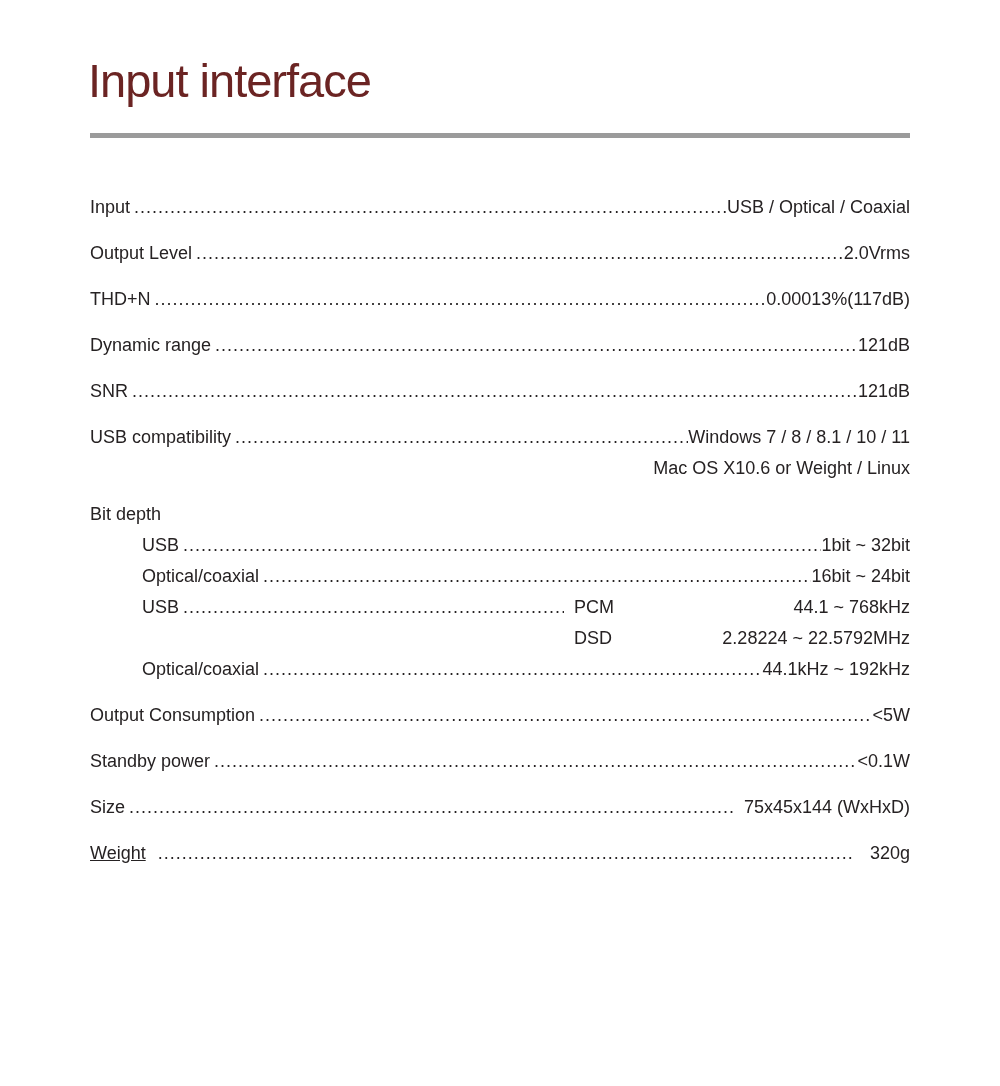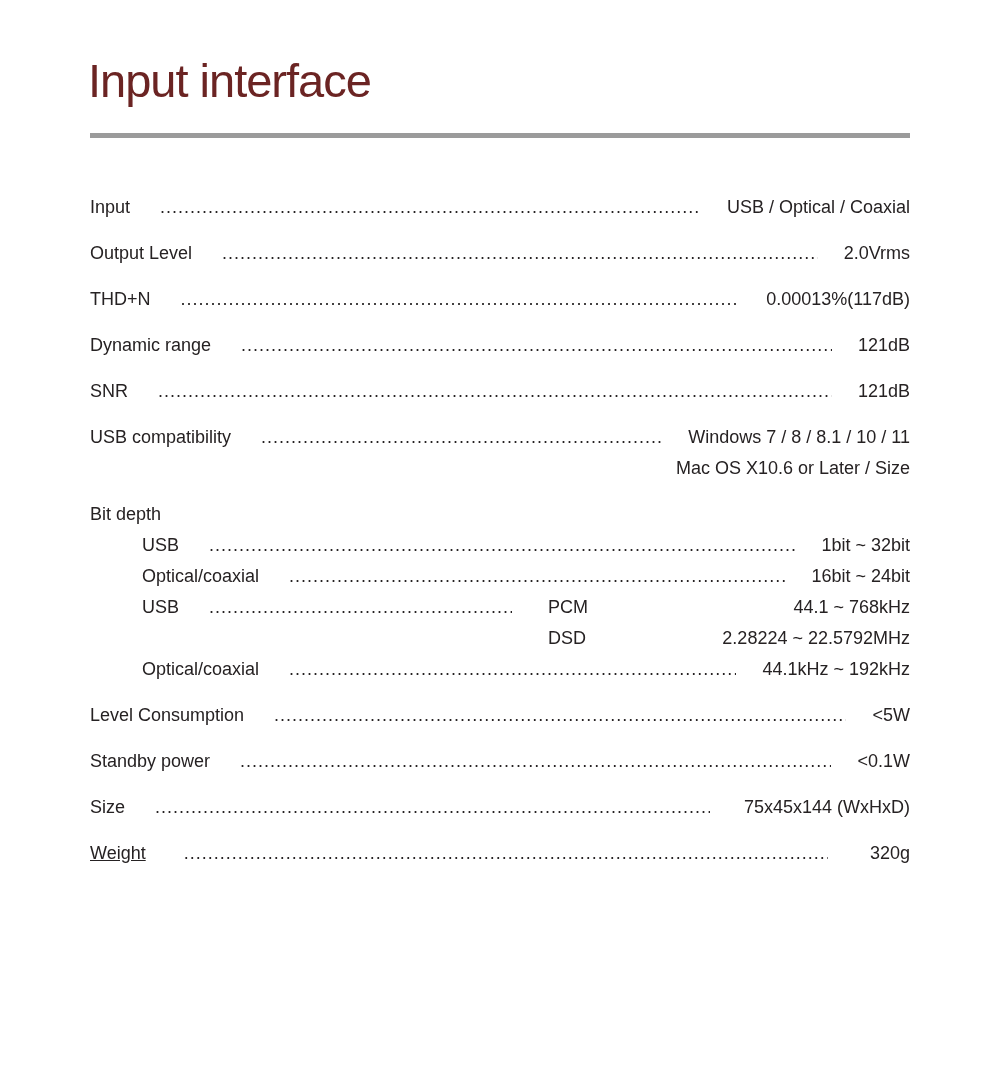--- a/index.html
+++ b/index.html
@@ -35,21 +35,20 @@
   .spec-list {
     margin-top: 58px;
   }
   .row {
     display: flex;
     align-items: baseline;
     font-size: 18px;
     line-height: 22px;
     margin-top: 24px;
     white-space: nowrap;
-    gap: 26px;
   }
   .row.sub {
     margin-top: 9px;
     padding-left: 52px;
   }
   .row.cont {
     margin-top: 9px;
     justify-content: flex-end;
   }
   .row.heading {
@@ -122,21 +121,21 @@
       <span class="dots">........................................................................................................................................................................................................................................................................................................................................</span>
       <span class="value">121dB</span>
     </div>
 
     <div class="row">
       <span class="label">USB compatibility</span>
       <span class="dots">........................................................................................................................................................................................................................................................................................................................................</span>
       <span class="value">Windows 7 / 8 / 8.1 / 10 / 11</span>
     </div>
     <div class="row cont">
-      <span class="value">Mac OS X10.6 or Later / Size</span>
+      <span class="value">Mac OS X10.6 or Weight / Linux</span>
     </div>
 
     <div class="row heading">
       <span class="label">Bit depth</span>
     </div>
     <div class="row sub">
       <span class="label">USB</span>
       <span class="dots">........................................................................................................................................................................................................................................................................................................................................</span>
       <span class="value">1bit ~ 32bit</span>
     </div>
@@ -157,21 +156,21 @@
       <span class="fmt">DSD</span>
       <span class="valcol">2.28224 ~ 22.5792MHz</span>
     </div>
     <div class="row sub">
       <span class="label">Optical/coaxial</span>
       <span class="dots">........................................................................................................................................................................................................................................................................................................................................</span>
       <span class="value">44.1kHz ~ 192kHz</span>
     </div>
 
     <div class="row">
-      <span class="label">Level Consumption</span>
+      <span class="label">Output Consumption</span>
       <span class="dots">........................................................................................................................................................................................................................................................................................................................................</span>
       <span class="value">&lt;5W</span>
     </div>
 
     <div class="row">
       <span class="label">Standby power</span>
       <span class="dots">........................................................................................................................................................................................................................................................................................................................................</span>
       <span class="value">&lt;0.1W</span>
     </div>
 

